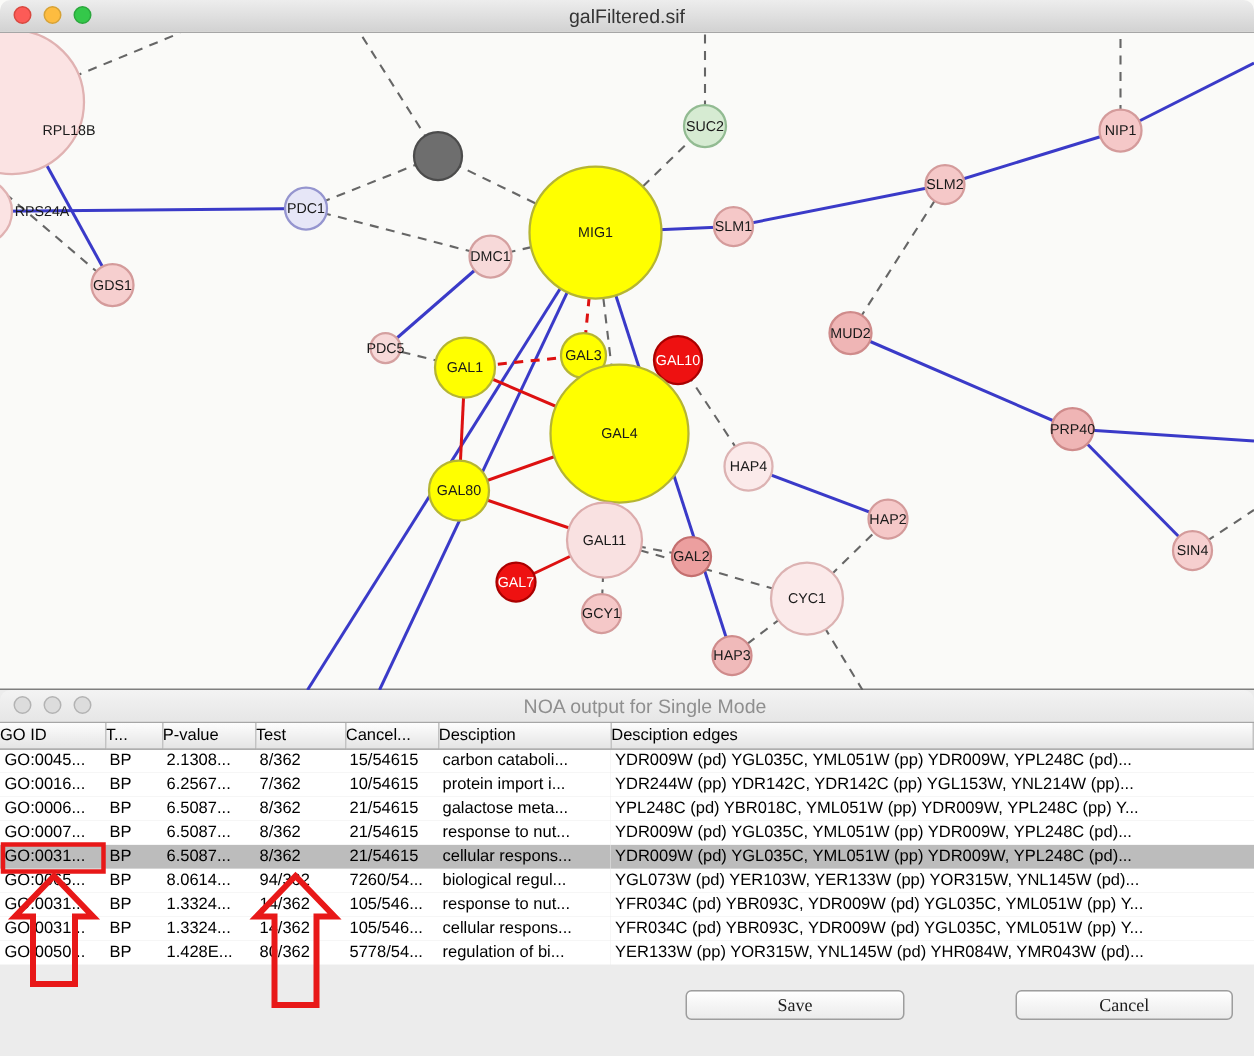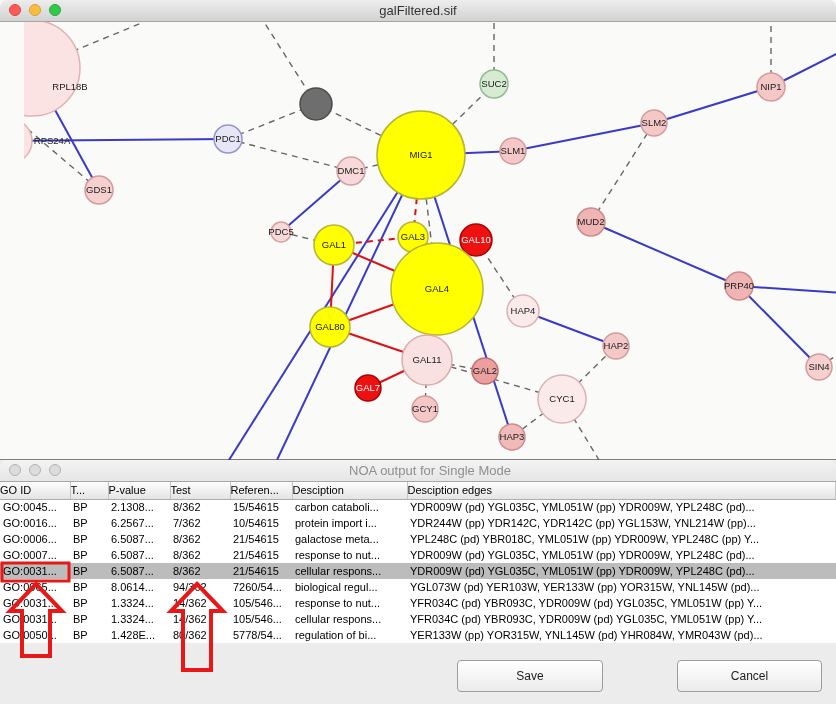--- a/index.html
+++ b/index.html
@@ -25,21 +25,21 @@
   .titlebar.inactive { background:linear-gradient(#f3f3f3,#e6e6e6);padding-left:24px; }
   .title { font-size:13px; color:#343434; }
   .titlebar.inactive .title { color:#8f8f8f; }
   .lights { position:absolute; left:9px; top:4px; display:flex; gap:8px; }
   .light { width:12px; height:12px; border-radius:50%; }
   .light.red    { background:#fc5b57; border:1px solid #d8483f; }
   .light.yellow { background:#fdbc40; border:1px solid #d6a236; }
   .light.green  { background:#34c84a; border:1px solid #2ba73d; }
   .titlebar.inactive .light { background:#dcdcdc; border:1px solid #b3b3b3; }
 
-  #network-canvas { position:absolute; top:22px; left:0; width:740px; height:438px;margin-left:24px; }
+  #network-canvas { position:absolute; top:22px; left:0; width:740px; height:438px; }
   #network-canvas svg { display:block; }
 
   
   #bottom-window { top:460px; height:244px; background:#ececec; }
   #results-table { border-collapse:collapse; table-layout:fixed; width:836px; font-size:11px; color:#000; }
   #results-table thead th {
     height:17px;
     background:linear-gradient(#fdfdfd,#e4e4e4);
     border-right:1px solid #c3c3c3;
     border-bottom:1px solid #aeaeae;
@@ -48,25 +48,25 @@
   }
   #results-table tbody td {
     height:16px; padding:0 3px;
     white-space:nowrap; overflow:hidden;
     background:#ffffff;
   }
   #results-table tbody tr.selected td { background:#bcbcbc; }
 
   .dialog-btn {
     position:absolute;
-    height:32px;
+    height:20px;
     border:1px solid #9d9d9d;
     border-radius:4px;
     background:linear-gradient(#ffffff,#ebebeb);
-    font-family:Liberation Sans, sans-serif;
+    font-family:Liberation Serif, serif;
     font-size:12px; color:#1c1c1c;
     text-align:center;
     box-shadow:0 1px 0 rgba(255,255,255,.6) inset;
   }
   #save-button   { left:457px; top:200px; width:146px; }
   #cancel-button { left:677px; top:200px; width:145px; }
 
   
   #annotation-overlay { position:absolute; left:0; top:0; width:836px; height:704px; pointer-events:none; z-index:50; }
 </style>
@@ -207,21 +207,21 @@
         <col style="width:62px">
         <col style="width:115px">
         <col>
     </colgroup>
     <thead>
       <tr>
           <th>GO ID</th>
           <th>T...</th>
           <th>P-value</th>
           <th>Test</th>
-          <th>Referen...</th>
+          <th>Cancel...</th>
           <th>Desciption</th>
           <th>Desciption edges</th>
         </tr>
     </thead>
     <tbody>
         <tr>
           <td>GO:0045...</td>
           <td>BP</td>
           <td>2.1308...</td>
           <td>8/362</td>

